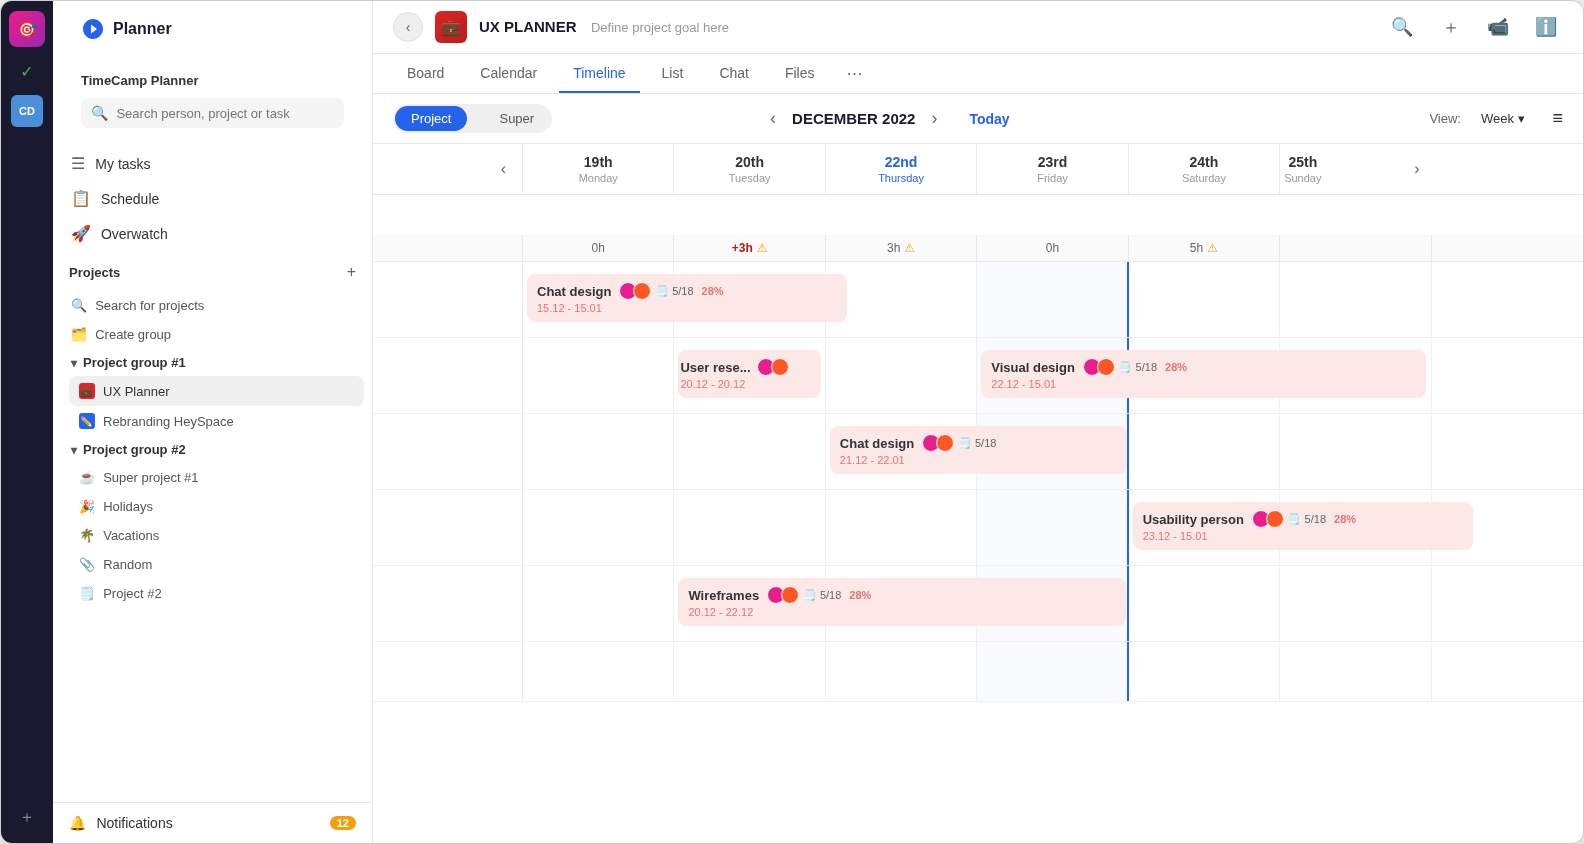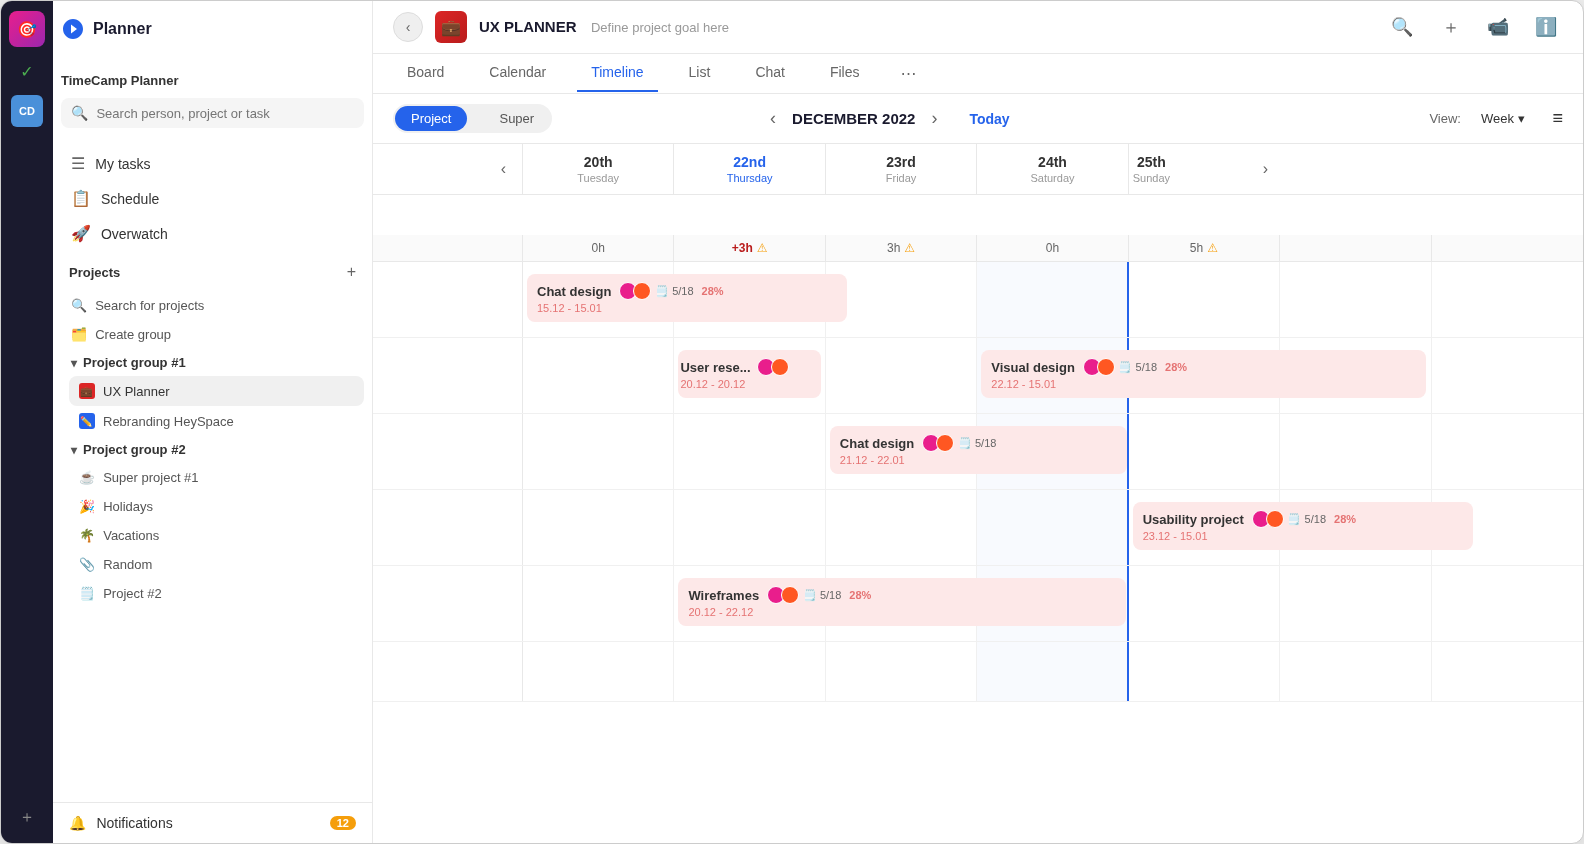--- a/index.html
+++ b/index.html
@@ -9,21 +9,21 @@
     
     .icon-rail { width: 52px; background: #1a1a2e; display: flex; flex-direction: column; align-items: center; padding: 10px 0; gap: 8px; flex-shrink: 0; }
     .rail-app-icon { width: 36px; height: 36px; border-radius: 8px; background: linear-gradient(135deg, #e91e8c, #9b27af); display: flex; align-items: center; justify-content: center; color: white; font-size: 16px; cursor: pointer; }
     .rail-icon { width: 32px; height: 32px; border-radius: 6px; display: flex; align-items: center; justify-content: center; color: #888; font-size: 16px; cursor: pointer; }
     .rail-icon-green { color: #4caf50; }
     .rail-icon-cd { width: 32px; height: 32px; border-radius: 6px; background: #4a90d9; display: flex; align-items: center; justify-content: center; color: white; font-size: 11px; font-weight: bold; cursor: pointer; }
     .rail-add { margin-top: auto; }
 
     
     .sidebar { width: 320px; background: #fff; border-right: 1px solid #e8e8e8; display: flex; flex-direction: column; flex-shrink: 0; overflow: hidden; }
-    .sidebar-header { padding: 16px 8px 10px; }
+    .sidebar-header { padding: 16px 28px 10px; }
     .sidebar-brand { display: flex; align-items: center; gap: 8px; margin-bottom: 14px; }
     .brand-icon { width: 24px; height: 24px; color: #2563eb; }
     .brand-name { font-size: 16px; font-weight: 700; color: #1a1a2e; }
     .sidebar-org { font-size: 13px; font-weight: 600; color: #333; margin-bottom: 10px; margin-top: 32px; }
     .search-box { display: flex; align-items: center; gap: 8px; background: #f5f5f5; border-radius: 8px; padding: 7px 10px; margin-bottom: 4px; }
     .search-box input { border: none; background: transparent; font-size: 13px; color: #555; outline: none; width: 100%; }
     .search-icon { color: #999; font-size: 14px; }
     
     .sidebar-nav { padding: 4px 8px; }
     .nav-item { display: flex; align-items: center; gap: 10px; padding: 8px 10px; border-radius: 8px; cursor: pointer; font-size: 14px; color: #333; }
@@ -55,21 +55,21 @@
     
     .topbar { display: flex; align-items: center; padding: 10px 20px; border-bottom: 1px solid #e8e8e8; gap: 12px; }
     .topbar-back { width: 30px; height: 30px; border-radius: 50%; border: 1px solid #ddd; display: flex; align-items: center; justify-content: center; cursor: pointer; color: #666; font-size: 14px; }
     .topbar-project-icon { width: 32px; height: 32px; border-radius: 6px; background: linear-gradient(135deg, #dc2626, #b91c1c); display: flex; align-items: center; justify-content: center; font-size: 16px; }
     .topbar-title { font-size: 15px; font-weight: 700; color: #1a1a2e; }
     .topbar-subtitle { font-size: 13px; color: #999; }
     .topbar-actions { margin-left: auto; display: flex; align-items: center; gap: 16px; }
     .topbar-icon-btn { width: 32px; height: 32px; display: flex; align-items: center; justify-content: center; cursor: pointer; color: #666; font-size: 18px; border-radius: 6px; }
 
     
-    .nav-tabs { display: flex; align-items: flex-start; padding: 0 20px; border-bottom: 1px solid #e8e8e8; gap: 17px; }
+    .nav-tabs { display: flex; align-items: center; padding: 0 20px; border-bottom: 1px solid #e8e8e8; gap: 8px; }
     .tab { padding: 10px 14px; font-size: 14px; color: #666; cursor: pointer; border-bottom: 2px solid transparent; }
     .tab.active { color: #2563eb; border-bottom-color: #2563eb; font-weight: 500; }
     .tab-more { padding: 10px 6px; color: #666; cursor: pointer; margin-left: 4px; }
 
     
     .timeline-header { display: flex; align-items: center; padding: 10px 20px; border-bottom: 1px solid #e8e8e8; }
     .toggle-group { display: flex; background: #f0f0f0; border-radius: 20px; padding: 2px; gap: 16px; }
     .toggle-btn { padding: 5px 16px; border-radius: 18px; font-size: 13px; cursor: pointer; border: none; font-weight: 500; }
     .toggle-btn.active { background: #2563eb; color: white; }
     .toggle-btn.inactive { background: transparent; color: #555; }
@@ -270,20 +270,24 @@
     </div>
 
     <div class="calendar-area">
 
       <div class="cal-header-row">
         <div style="border-right:1px solid #e8e8e8; display:flex; align-items:center; justify-content:flex-end; padding-right:8px;">
           <button class="cal-nav-btn" style="font-size:16px;">‹</button>
         </div>
 
         <div class="cal-header-cell">
+          <div class="cal-day-num">19th</div>
+          <div class="cal-day-name">Monday</div>
+        </div>
+        <div class="cal-header-cell">
           <div class="cal-day-num">20th</div>
           <div class="cal-day-name">Tuesday</div>
         </div>
         <div class="cal-header-cell">
           <div class="cal-day-num today">22nd</div>
           <div class="cal-day-name today">Thursday</div>
         </div>
         <div class="cal-header-cell">
           <div class="cal-day-num">23rd</div>
           <div class="cal-day-name">Friday</div>
@@ -413,21 +417,21 @@
 
         <div style="display:grid; grid-template-columns: 150px repeat(7, 1fr); border-bottom:1px solid #f0f0f0; min-height:76px; position:relative;">
           <div style="border-right:1px solid #e8e8e8;"></div>
           <div style="border-right:1px solid #f0f0f0;"></div>
           <div style="border-right:1px solid #f0f0f0;"></div>
           <div style="border-right:1px solid #f0f0f0;"></div>
           <div style="border-right:2px solid #2563eb; background:rgba(37,99,235,0.03);"></div>
           <div style="border-right:1px solid #f0f0f0; position:relative;">
             <div style="position:absolute; left:4px; right:-100%; top:12px; background:#fde8e8; border-radius:8px; padding:8px 10px; z-index:5; min-width:340px;">
               <div style="display:flex; align-items:center; gap:8px; flex-wrap:wrap;">
-                <span style="font-size:13px; font-weight:600; color:#333;">Usability project</span>
+                <span style="font-size:13px; font-weight:600; color:#333;">Usability person</span>
                 <div style="display:flex;">
                   <div class="avatar-sm av1"></div>
                   <div class="avatar-sm av2"></div>
                 </div>
                 <span style="font-size:11px; color:#666; display:flex; align-items:center; gap:2px;">🗒️ 5/18</span>
                 <span style="font-size:11px; font-weight:700; color:#e57373;">28%</span>
               </div>
               <div style="font-size:11px; color:#e57373; margin-top:2px;">23.12 - 15.01</div>
             </div>
           </div>

